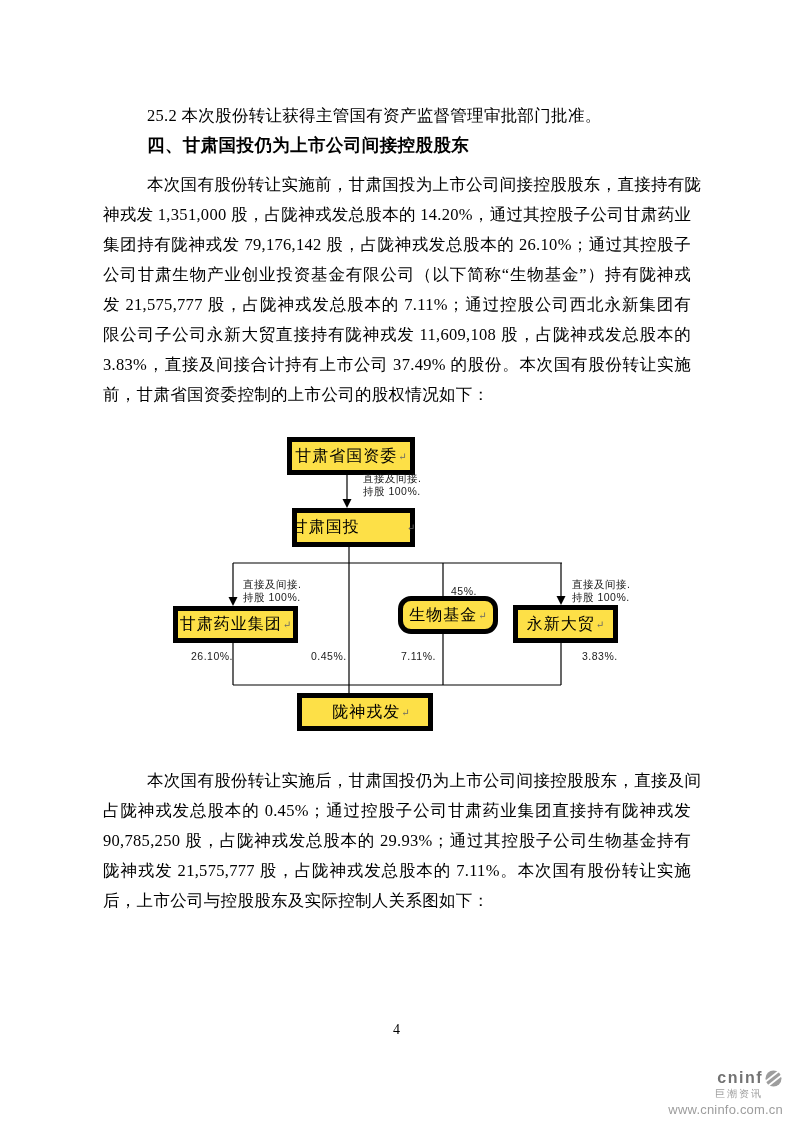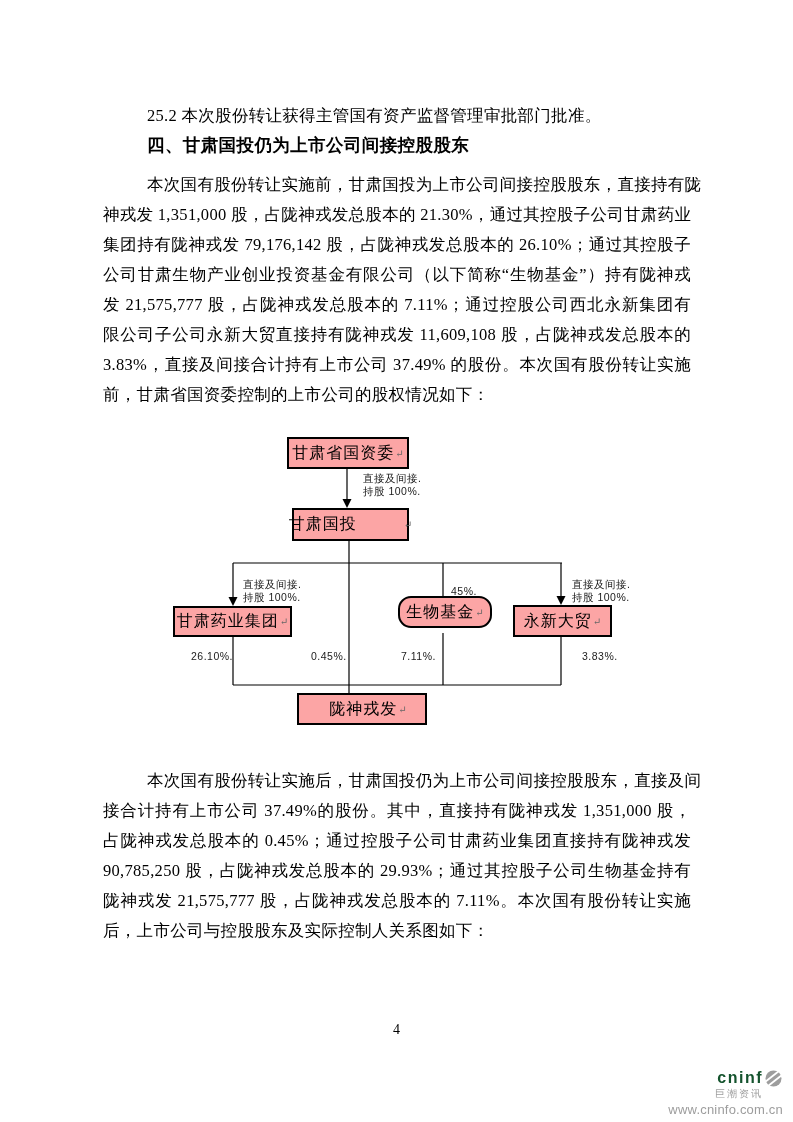--- a/index.html
+++ b/index.html
@@ -16,56 +16,56 @@
   .indent{padding-left:44px;}
   .heading{
     font-family:"Liberation Sans","DejaVu Sans",sans-serif;
     font-weight:bold;font-size:17.5px;line-height:30px;height:30px;
     padding-left:44px;letter-spacing:0.4px;white-space:nowrap;
   }
   
   .diagram{position:absolute;left:160px;top:435px;width:540px;height:312px;}
   .dsvg{position:absolute;left:0;top:0;}
   .dbox{
-    position:absolute;border:2px solid #000000;background:#fca5a5;
+    position:absolute;border:5px solid #000000;background:#fde047;
     display:flex;align-items:center;justify-content:center;
     font-size:16px;letter-spacing:1px;white-space:nowrap;
   }
   .retmark{font-size:10px;color:#666;letter-spacing:0;margin-left:1px;}
   .elabel{
     position:absolute;font-family:"Liberation Sans","DejaVu Sans",sans-serif;
     font-size:10.5px;line-height:13px;color:#1a1a1a;white-space:nowrap;letter-spacing:0.5px;
   }
   
   .pagenum{position:absolute;left:0;top:1022px;width:100%;text-align:center;font-size:14px;}
   .logo{
     position:absolute;right:10px;top:1068px;width:120px;text-align:right;
     color:#9d9d9d;font-family:"Liberation Sans","DejaVu Sans",sans-serif;
   }
   .logo-row{display:flex;align-items:center;justify-content:flex-end;gap:1px;height:20px;}
-  .logo-brand{font-weight:bold;font-size:16px;letter-spacing:1.5px;color:#14532d;}
+  .logo-brand{font-weight:bold;font-size:16px;letter-spacing:1.5px;color:#737373;}
   .logo-cn{font-size:10px;letter-spacing:2px;margin-right:20px;margin-top:-1px;}
   .logo-url{font-size:13px;letter-spacing:0.2px;margin-top:1px;}
 </style>
 </head>
 <body>
 
 <div class="page">
 
   <div class="textcol" style="top:101px;">
     <div class="doc-line indent">25.2 本次股份转让获得主管国有资产监督管理审批部门批准。</div>
   </div>
 
   <div class="textcol" style="top:130px;">
     <div class="heading">四、甘肃国投仍为上市公司间接控股股东</div>
   </div>
 
   <div class="textcol" style="top:170px;">
     <div class="doc-line jline indent">本次国有股份转让实施前，甘肃国投为上市公司间接控股股东，直接持有陇</div>
-    <div class="doc-line jline">神戎发 1,351,000 股，占陇神戎发总股本的 21.30%，通过其控股子公司甘肃药业</div>
+    <div class="doc-line jline">神戎发 1,351,000 股，占陇神戎发总股本的 14.20%，通过其控股子公司甘肃药业</div>
     <div class="doc-line jline">集团持有陇神戎发 79,176,142 股，占陇神戎发总股本的 26.10%；通过其控股子</div>
     <div class="doc-line jline">公司甘肃生物产业创业投资基金有限公司（以下简称“生物基金”）持有陇神戎</div>
     <div class="doc-line jline">发 21,575,777 股，占陇神戎发总股本的 7.11%；通过控股公司西北永新集团有</div>
     <div class="doc-line jline">限公司子公司永新大贸直接持有陇神戎发 11,609,108 股，占陇神戎发总股本的</div>
     <div class="doc-line jline">3.83%，直接及间接合计持有上市公司 37.49% 的股份。本次国有股份转让实施</div>
     <div class="doc-line">前，甘肃省国资委控制的上市公司的股权情况如下：</div>
   </div>
 
   <div class="diagram">
     <svg class="dsvg" width="540" height="312" viewBox="0 0 540 312">
@@ -131,21 +131,20 @@
     </div>
 
     <div class="elabel" style="left:31px;top:215px;">26.10%.</div>
     <div class="elabel" style="left:151px;top:215px;">0.45%.</div>
     <div class="elabel" style="left:241px;top:215px;">7.11%.</div>
     <div class="elabel" style="left:422px;top:215px;">3.83%.</div>
   </div>
 
   <div class="textcol" style="top:766px;">
     <div class="doc-line jline indent">本次国有股份转让实施后，甘肃国投仍为上市公司间接控股股东，直接及间</div>
-    <div class="doc-line jline">接合计持有上市公司 37.49%的股份。其中，直接持有陇神戎发 1,351,000 股，</div>
     <div class="doc-line jline">占陇神戎发总股本的 0.45%；通过控股子公司甘肃药业集团直接持有陇神戎发</div>
     <div class="doc-line jline">90,785,250 股，占陇神戎发总股本的 29.93%；通过其控股子公司生物基金持有</div>
     <div class="doc-line jline">陇神戎发 21,575,777 股，占陇神戎发总股本的 7.11%。本次国有股份转让实施</div>
     <div class="doc-line">后，上市公司与控股股东及实际控制人关系图如下：</div>
   </div>
 
   <div class="pagenum">4</div>
 
   <div class="logo">
     <div class="logo-row">

